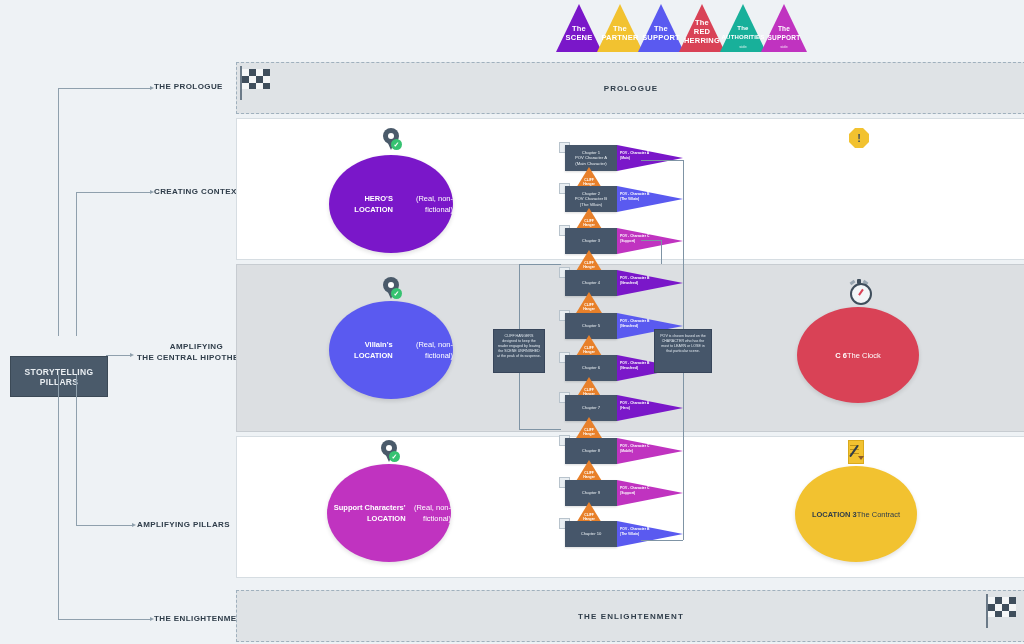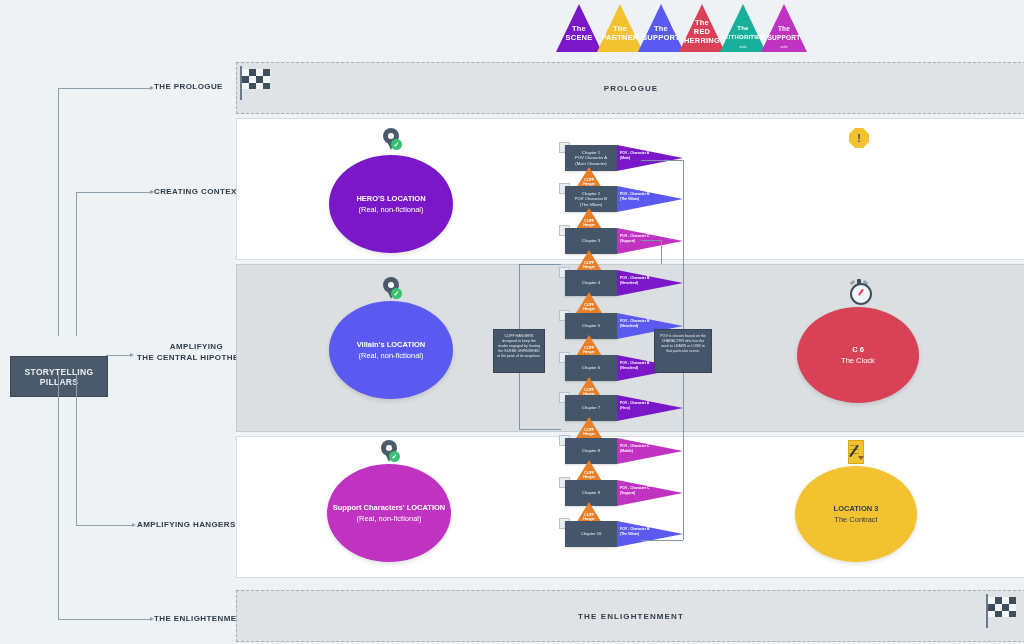--- a/index.html
+++ b/index.html
@@ -60,22 +60,22 @@
   .checker{position:absolute;left:2px;top:3px;width:28px;height:20px;
     background:
       linear-gradient(45deg,#3f4e5c 25%,transparent 25%,transparent 75%,#3f4e5c 75%),
       linear-gradient(45deg,#3f4e5c 25%,transparent 25%,transparent 75%,#3f4e5c 75%),
       #f4f6f7;
     background-size:14px 14px;background-position:0 0,7px 7px;}
 
   
   .circle{
     position:absolute;border-radius:50%;
-    display:flex;flex-direction:column;align-items:center;justify-content:center;
-    color:#ffffff;text-align:center;font-size:7.5px;line-height:11px;
+    display:flex;align-items:center;justify-content:center;
+    color:#ffffff;text-align:right;font-size:7.5px;line-height:11px;
     box-shadow:0 2px 4px rgba(0,0,0,.12);
   }
   .circle .l1{font-weight:bold;}
   .circle .l2{font-weight:normal;}
 
   
   .pin{position:absolute;width:20px;height:26px;}
   .pin .head{position:absolute;left:2px;top:0;width:16px;height:16px;border-radius:50%;background:#4a5a6a;}
   .pin .dot{position:absolute;left:7px;top:5px;width:6px;height:6px;border-radius:50%;background:#fff;}
   .pin .tail{position:absolute;left:5px;top:11px;width:0;height:0;
@@ -196,21 +196,21 @@
   <div class="ln v" style="left:58px;top:375px;height:244px;"></div>
   <div class="ln h" style="left:58px;top:619px;width:92px;"></div>
   <div class="arrow" style="left:150px;top:616.5px;"></div>
 
   <div class="branch-label" style="left:154px;top:81px;">THE PROLOGUE</div>
   <div class="branch-label" style="left:154px;top:186px;">CREATING CONTEXT</div>
   <div class="branch-label" style="left:137px;top:341px;text-align:center;">
     <span>AMPLIFYING</span><br>
     <span>THE CENTRAL HIPOTHESYS</span>
   </div>
-  <div class="branch-label" style="left:137px;top:519px;">AMPLIFYING HANGERS</div>
+  <div class="branch-label" style="left:137px;top:519px;">AMPLIFYING PILLARS</div>
   <div class="branch-label" style="left:154px;top:613px;">THE ENLIGHTENMENT</div>
 
   <div class="band prologue">
     <div class="band-title">PROLOGUE</div>
   </div>
   <div class="flagwrap" style="left:240px;top:66px;">
     <div class="flagpole"></div>
     <div class="checker"></div>
   </div>
 

